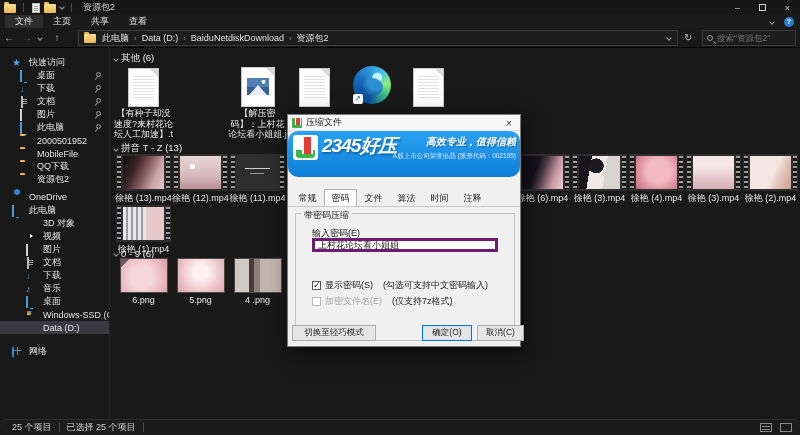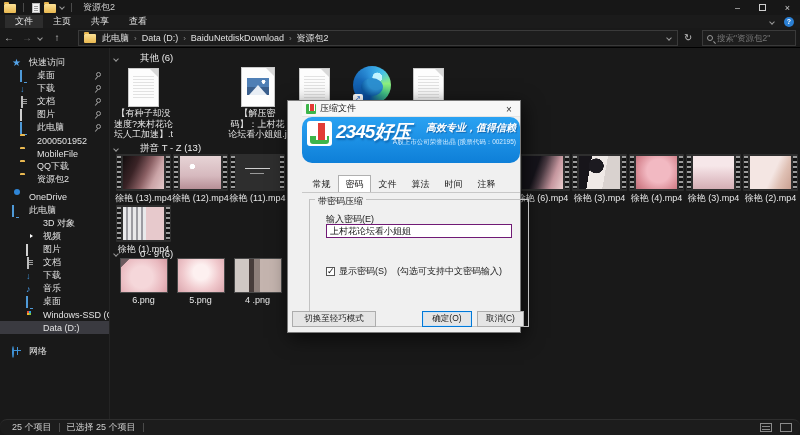--- a/index.html
+++ b/index.html
@@ -88,21 +88,21 @@
   .ic-music { color:#4a9ce8; font-size:9px; line-height:10px; }
   .ic-drive { width:12px; height:7px; background:linear-gradient(#d4d8dc,#9aa0a8); border-radius:1px; margin-top:2px; position:relative; }
   .ic-drive.win::after { content:""; position:absolute; left:1px; top:1px; width:4px; height:4px;
     background:conic-gradient(#29a3e8 0 25%, #7cc142 0 50%, #f8b22c 0 75%, #e84e3c 0); }
   .ic-net { width:10px; height:10px; border:1px solid #3f93d8; border-radius:50%; position:relative; }
   .ic-net::after { content:""; position:absolute; left:4px; top:0; width:1px; height:8px; background:#3f93d8; }
   .ic-net::before { content:""; position:absolute; left:0; top:3px; width:8px; height:1px; background:#3f93d8; }
 
   
   .content { position:absolute; left:110px; top:48px; width:690px; height:371px; background:#191919; overflow:hidden; }
-  .group-header { position:absolute; display:flex; align-items:center; gap:22px; color:#ececec; font-size:9.5px; }
+  .group-header { position:absolute; display:flex; align-items:center; gap:3px; color:#ececec; font-size:9.5px; }
   .cell { position:absolute; width:57px; display:flex; flex-direction:column; align-items:center; }
   .icon-area { height:44px; display:flex; align-items:flex-end; justify-content:center; }
   .file-label { width:62px; text-align:center; font-size:9px; line-height:10.5px; color:#e8e8e8;
     word-break:break-all; max-height:32px; overflow:hidden; margin-top:2px; }
   .file-label.one { white-space:nowrap; word-break:normal; max-height:12px; width:60px; overflow:visible; }
 
   .txt-icon { width:29px; height:37px; background:#fdfdfd; position:relative; box-shadow:0 0 0 1px #c9c9c9; }
   .txt-icon::before { content:""; position:absolute; right:0; top:0; border-style:solid; border-width:0 8px 8px 0;
     border-color:transparent #d9d9d9 transparent transparent; }
   .txt-icon::after { content:""; position:absolute; left:4px; top:7px; width:21px; height:24px;
@@ -147,22 +147,22 @@
   .scr2 { background:linear-gradient(115deg,#f4e6e3 0 55%,#dfc0b4 75%,#c9a091); }
   .scr1 { background:linear-gradient(90deg, rgba(0,0,0,0) 0 55%, #e7c9cc 56%),
     repeating-linear-gradient(90deg,#e8e8ea 0 3px,#9b9ba1 3px 5px); }
   .png6 { background:linear-gradient(135deg,#6b5a5e 0 10%,transparent 11%),
     radial-gradient(circle at 45% 55%, #f5d7da 0 35%, #e9b9bf 70%, #d69aa2); }
   .png5 { background:radial-gradient(circle at 50% 40%, #fdf0f0 0 25%, #f0c9cd 60%, #dba6ad); }
   .png4 { background:linear-gradient(90deg,#cfc8c4 0 30%, #463c3a 30% 42%, #8d7f7a 42% 55%, #c4b4ae 55%); }
   .png-gen { background:#e3bfc4; }
 
   
-  .dialog { position:absolute; left:287px; top:100px; width:234px; height:233px; background:#f0f0f0;
-    border:1px solid #7a7a7a; box-shadow:3px 5px 18px rgba(0,0,0,.65); z-index:10;padding-left:14px; }
+  .dialog { position:absolute; left:287px; top:114px; width:234px; height:233px; background:#f0f0f0;
+    border:1px solid #7a7a7a; box-shadow:3px 5px 18px rgba(0,0,0,.65); z-index:10; }
   .dlg-titlebar { height:16px; background:#f7f7f7; display:flex; align-items:center; padding-left:4px;
     font-size:9px; color:#222; border-bottom:1px solid #e4e4e4; }
   .dlg-close { position:absolute; right:0; top:0; width:22px; height:16px; display:flex;
     align-items:center; justify-content:center; font-size:10px; color:#333; }
   .hz-logo { width:10px; height:10px; margin-right:4px; position:relative; background:#3db54a; border-radius:1px; }
   .hz-logo::after { content:""; position:absolute; left:3px; top:0; width:4px; height:7px; background:#e23c36;
     border-left:1px solid #fff; border-right:1px solid #fff; }
   .banner { position:relative; height:46px; background:linear-gradient(180deg,#2aa2f2,#0e7fd8); overflow:hidden;border-radius:10px; }
   .hz-emblem { position:absolute; left:5px; top:4px; width:25px; height:25px; background:#fff; border-radius:3px; }
   .hz-emblem::before { content:""; position:absolute; left:3px; bottom:2px; width:19px; height:8px;
@@ -176,21 +176,21 @@
   .banner-sub { position:absolute; right:4px; top:21px; font-size:6.5px; color:#d5ecff; }
   .dlg-tabs { height:30px; background:#f0f0f0; display:flex; align-items:flex-end; padding-left:3px;
     border-bottom:1px solid #c8c8c8; }
   .dlg-tab { width:33px; height:15px; line-height:15px; text-align:center; font-size:9px; color:#222; }
   .dlg-tab.active { background:#fff; height:17px; line-height:17px; border:1px solid #b0b0b0;
     border-bottom:none; position:relative; z-index:2; }
   .dlg-body { position:relative; height:140px; font-size:9px; color:#222; }
   .fieldset { position:absolute; left:7px; top:6px; width:220px; height:128px; border:1px solid #c2c2c2; }
   .fieldset-legend { position:absolute; left:5px; top:-5px; background:#f0f0f0; padding:0 3px; font-size:9px; }
   .pw-label { position:absolute; left:24px; top:20px; }
-  .pw-input { position:absolute; left:24px; top:31px; width:186px; height:14px; border:1px solid #701a75;
+  .pw-input { position:absolute; left:24px; top:31px; width:186px; height:14px; border:3px solid #701a75;
     background:#fff; font-size:9px; font-family:inherit; padding:0 3px; color:#111; outline:none; }
   .cb-row { position:absolute; left:24px; display:flex; align-items:center; gap:4px;justify-content:center; }
   .cb-row.r1 { top:72px; } .cb-row.r2 { top:88px; }
   .checkbox { width:9px; height:9px; border:1px solid #555; background:#fff; position:relative; flex:none; }
   .checkbox.checked::after { content:"✓"; position:absolute; left:0px; top:-2px; font-size:9px; color:#111; }
   .checkbox.disabled { border-color:#b8b8b8; }
   .disabled-text { color:#a6a6a6; }
   .hint { margin-left:6px; }
   .dlg-footer { position:absolute; left:0; bottom:0; width:100%; height:27px; }
   .btn { position:absolute; height:16px; background:#e5e5e5; border:1px solid #adadad; font-size:8.5px;
@@ -546,20 +546,25 @@
       <div class="fieldset">
         <span class="fieldset-legend">带密码压缩</span>
       </div>
       <span class="pw-label">输入密码(E)</span>
       <input class="pw-input" value="上村花论坛看小姐姐" style="">
       <div class="cb-row r1">
         <span class="checkbox checked"></span>
         <span>显示密码(S)</span>
         <span class="hint">(勾选可支持中文密码输入)</span>
       </div>
+      <div class="cb-row r2">
+        <span class="checkbox disabled"></span>
+        <span class="disabled-text">加密文件名(E)</span>
+        <span class="hint">(仅支持7z格式)</span>
+      </div>
     </div>
     <div class="dlg-footer">
       <div class="btn mode">切换至轻巧模式</div>
       <div class="btn ok">确定(O)</div>
       <div class="btn cancel">取消(C)</div>
     </div>
   </div>
 
   <div class="statusbar">
     <span style="margin-left:12px">25 个项目</span>

